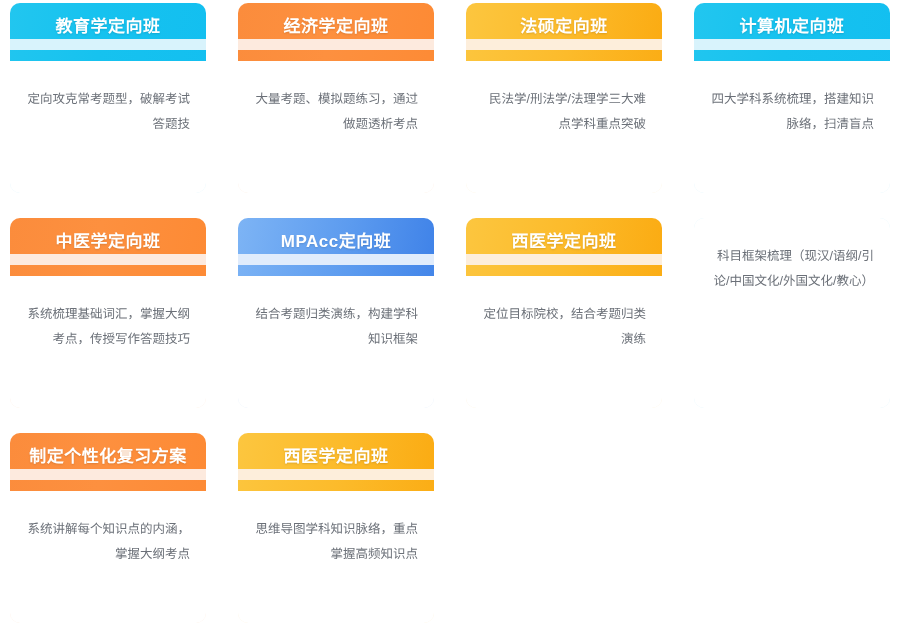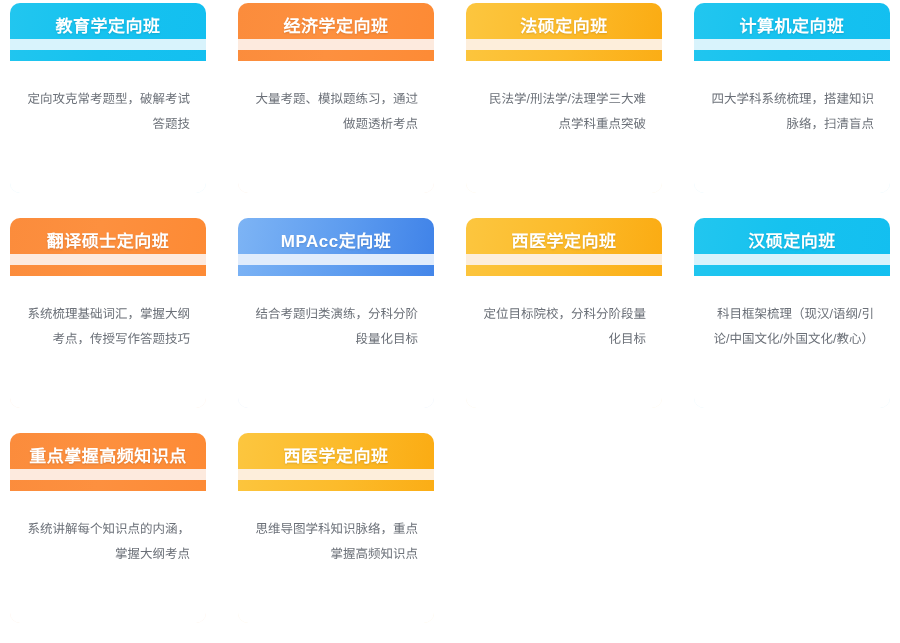--- a/index.html
+++ b/index.html
@@ -179,61 +179,56 @@
         <h3 class="card-title">计算机定向班</h3>
       </div>
       <div class="card-body">
         <p class="card-desc">四大学科系统梳理，搭建知识脉络，扫清盲点</p>
       </div>
     </div>
     <div class="course-card theme-orange">
       <div class="card-header">
         <div class="card-header-band"></div>
         <div class="card-header-curve"></div>
-        <h3 class="card-title">翻译硕士定向班</h3>
+        <h3 class="card-title">中医学定向班</h3>
       </div>
       <div class="card-body">
         <p class="card-desc">系统梳理基础词汇，掌握大纲考点，传授写作答题技巧</p>
       </div>
     </div>
     <div class="course-card theme-blue">
       <div class="card-header">
         <div class="card-header-band"></div>
         <div class="card-header-curve"></div>
         <h3 class="card-title">MPAcc定向班</h3>
       </div>
       <div class="card-body">
-        <p class="card-desc">结合考题归类演练，分科分阶段量化目标</p>
+        <p class="card-desc">结合考题归类演练，构建学科知识框架</p>
       </div>
     </div>
     <div class="course-card theme-amber">
       <div class="card-header">
         <div class="card-header-band"></div>
         <div class="card-header-curve"></div>
         <h3 class="card-title">西医学定向班</h3>
       </div>
       <div class="card-body">
-        <p class="card-desc">定位目标院校，分科分阶段量化目标</p>
+        <p class="card-desc">定位目标院校，结合考题归类演练</p>
       </div>
     </div>
     <div class="course-card theme-cyan">
-      <div class="card-header">
-        <div class="card-header-band"></div>
-        <div class="card-header-curve"></div>
-        <h3 class="card-title">汉硕定向班</h3>
-      </div>
       <div class="card-body">
         <p class="card-desc align-left">科目框架梳理（现汉/语纲/引论/中国文化/外国文化/教心）</p>
       </div>
     </div>
     <div class="course-card theme-orange">
       <div class="card-header">
         <div class="card-header-band"></div>
         <div class="card-header-curve"></div>
-        <h3 class="card-title">重点掌握高频知识点</h3>
+        <h3 class="card-title">制定个性化复习方案</h3>
       </div>
       <div class="card-body">
         <p class="card-desc">系统讲解每个知识点的内涵，掌握大纲考点</p>
       </div>
     </div>
     <div class="course-card theme-amber">
       <div class="card-header">
         <div class="card-header-band"></div>
         <div class="card-header-curve"></div>
         <h3 class="card-title">西医学定向班</h3>

